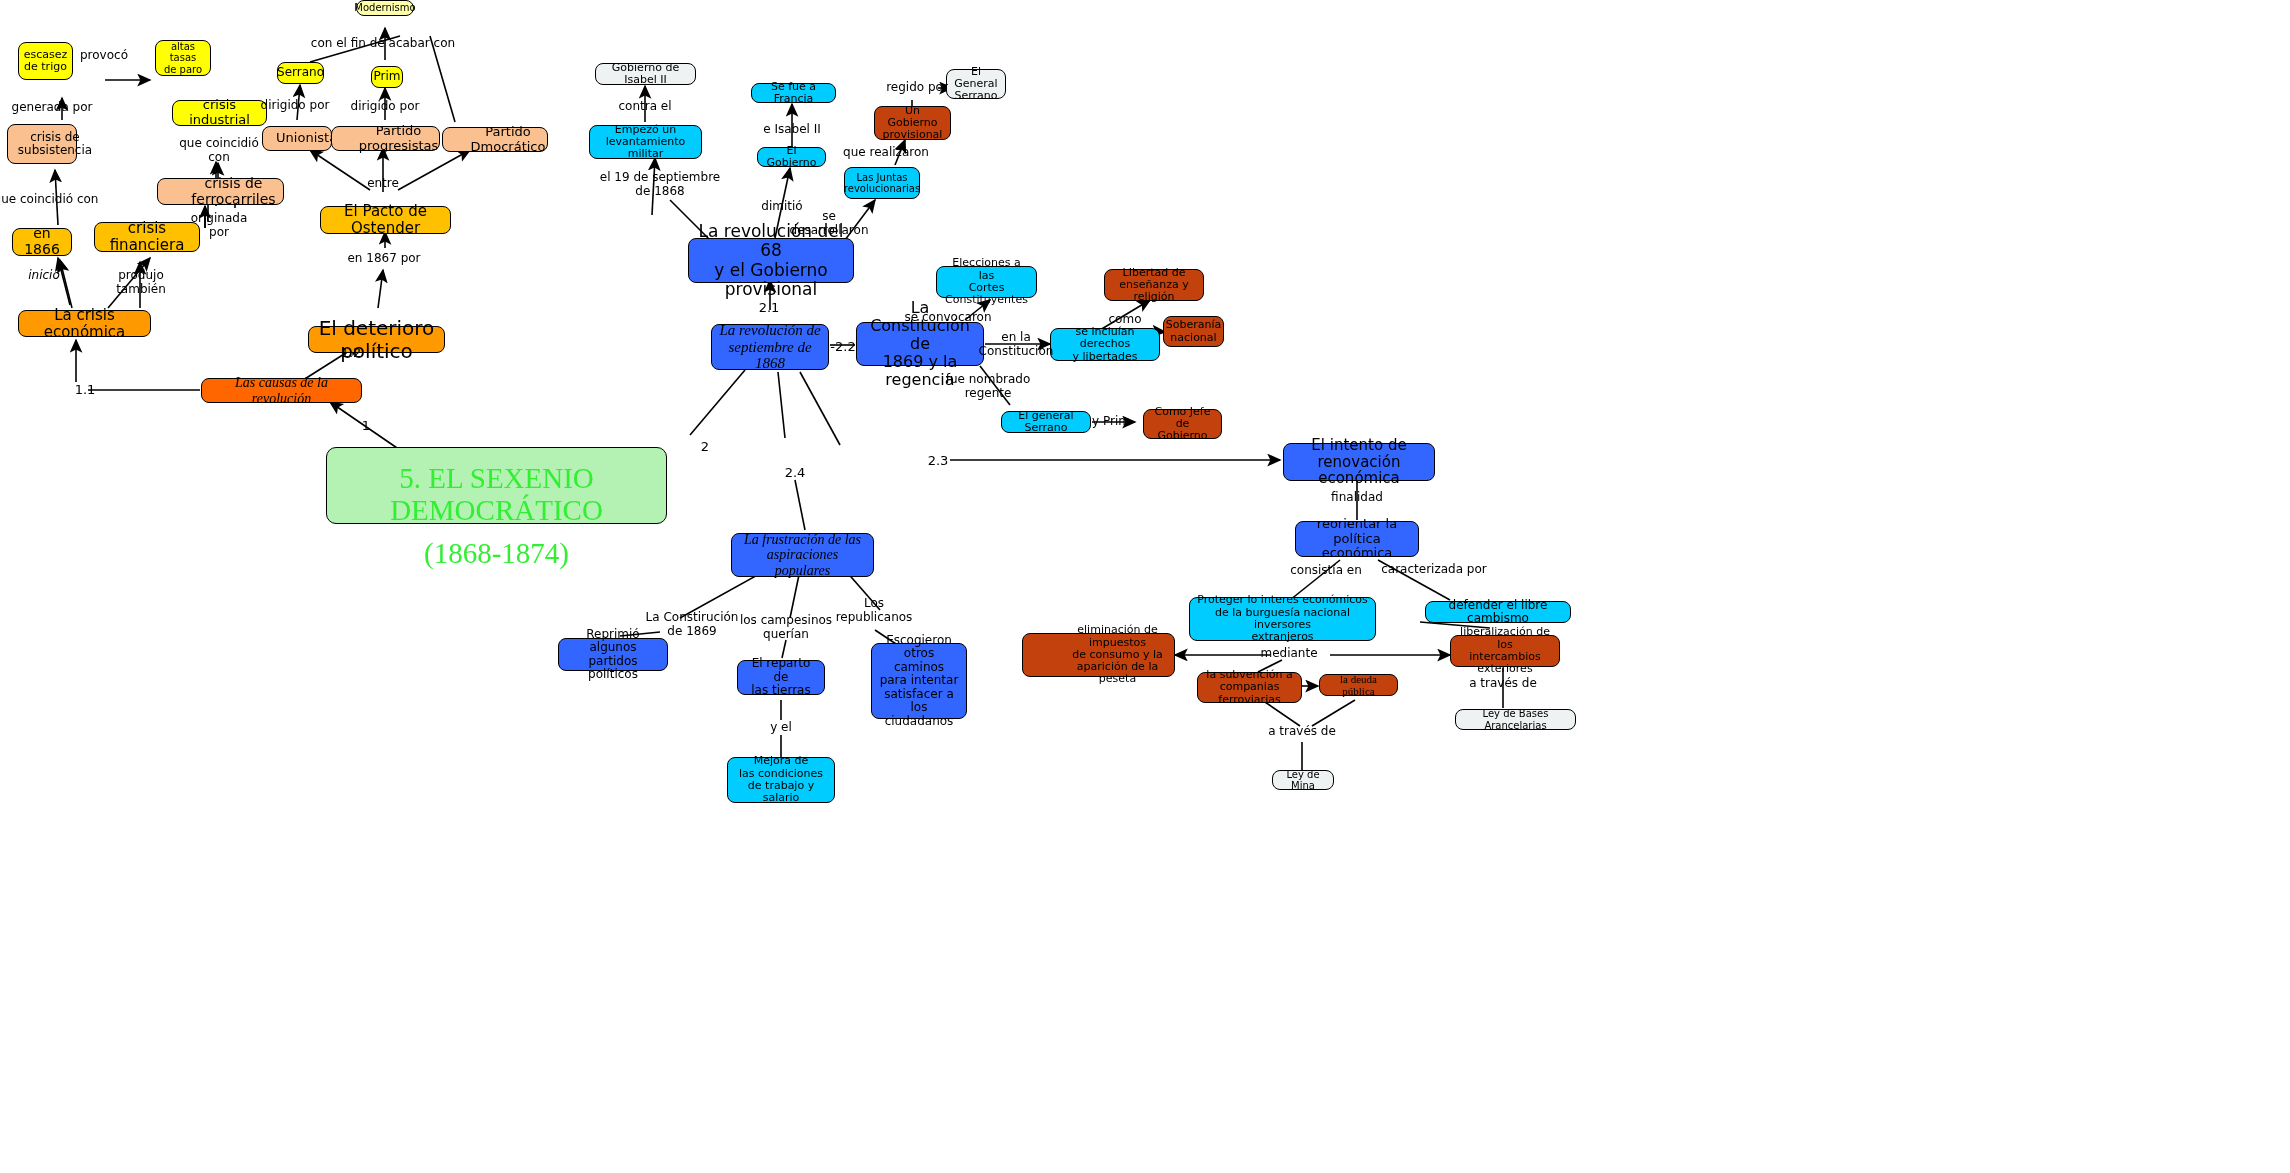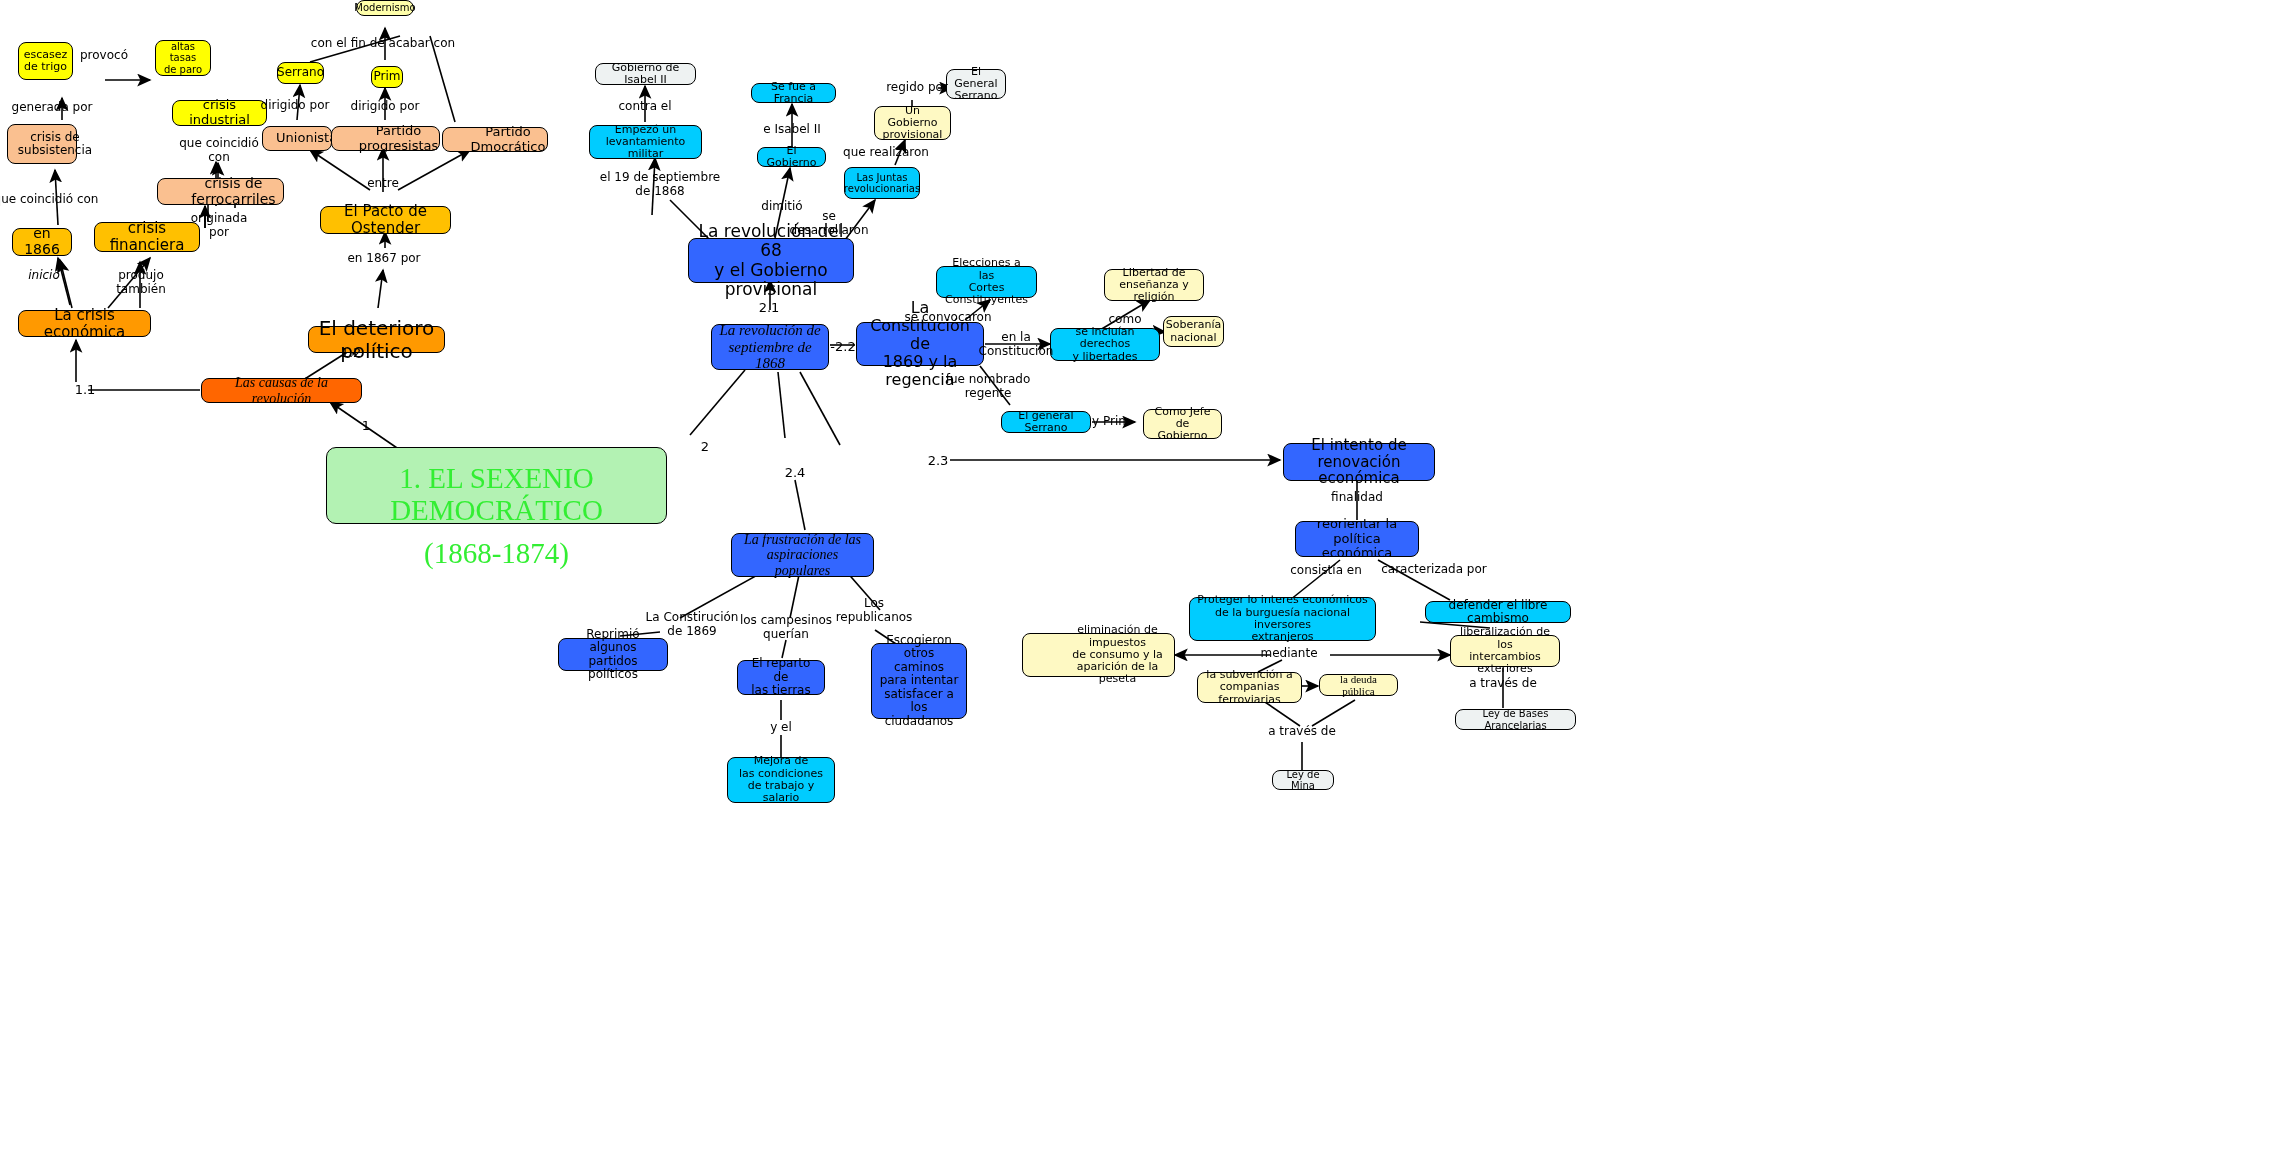--- a/index.html
+++ b/index.html
@@ -39,21 +39,21 @@
   
   .c-yellow     { background: #ffff00; }
   .c-yellow-lt  { background: #ffffaa; }
   .c-peach      { background: #fac090; padding-left: 32px; }
   .c-amber      { background: #ffc000; }
   .c-orange     { background: #ff9900; }
   .c-orange-dk  { background: #ff6600; }
   .c-green      { background: #b3f2b3; }
   .c-cyan       { background: #00ccff; }
   .c-blue       { background: #3366ff; }
-  .c-blue-lt    { background: #fef9c3; }
+  .c-blue-lt    { background: #c2410c; }
   .c-grey       { background: #eef2f2; }
 
   .title-green {
     color: #33ee33;
     font-family: "Liberation Serif", serif;
     font-size: 29px;
     flex-direction: column;
     justify-content: space-around;
     padding: 14px 10px;
     border-radius: 10px;
@@ -215,21 +215,21 @@
 
   <div class="node c-peach" style="left:442px; top:127px; width:106px; height:25px; font-size:13px;">Partido Dmocrático</div>
 
   <div class="node c-amber" style="left:320px; top:206px; width:131px; height:28px; font-size:15px;">El Pacto de Ostender</div>
 
   <div class="node c-orange" style="left:308px; top:310px; width:137px; height:27px; font-size:20px;margin-top:16px;">El deterioro político</div>
 
   <div class="node c-orange-dk italic-serif" style="left:201px; top:378px; width:161px; height:25px; font-size:14px;">Las causas de la revolución</div>
 
   <div class="node c-green title-green" style="left:326px; top:447px; width:341px; height:77px;">
-    <span class="ln1">1. EL SEXENIO DEMOCRÁTICO</span>
+    <span class="ln1">5. EL SEXENIO DEMOCRÁTICO</span>
     <span class="ln2">(1868-1874)</span>
   </div>
 
   <div class="node c-grey" style="left:595px; top:63px; width:101px; height:22px; font-size:11px;">Gobierno de Isabel II</div>
 
   <div class="node c-cyan" style="left:589px; top:125px; width:113px; height:34px; font-size:11px;">Empezó un
 levantamiento militar</div>
 
   <div class="node c-cyan" style="left:751px; top:83px; width:85px; height:20px; font-size:11px;">Se fue a Francia</div>
 

